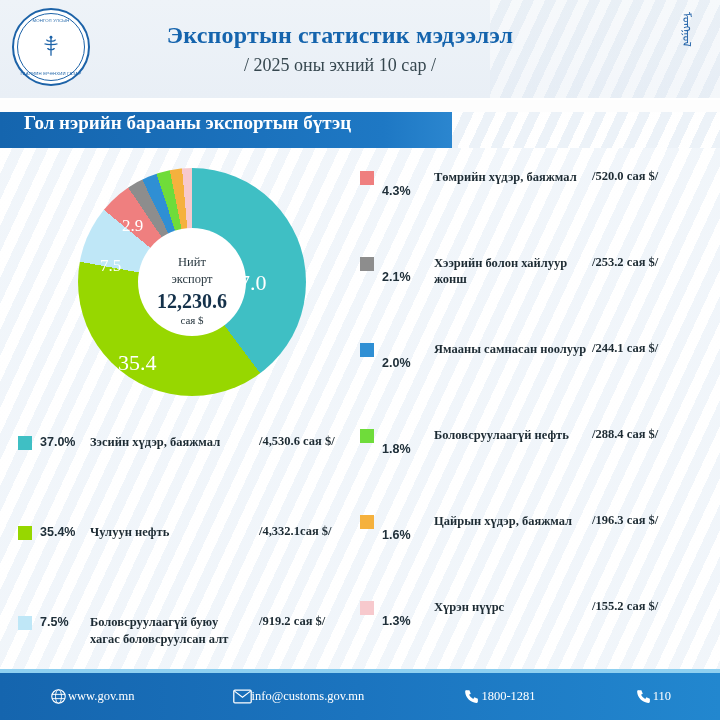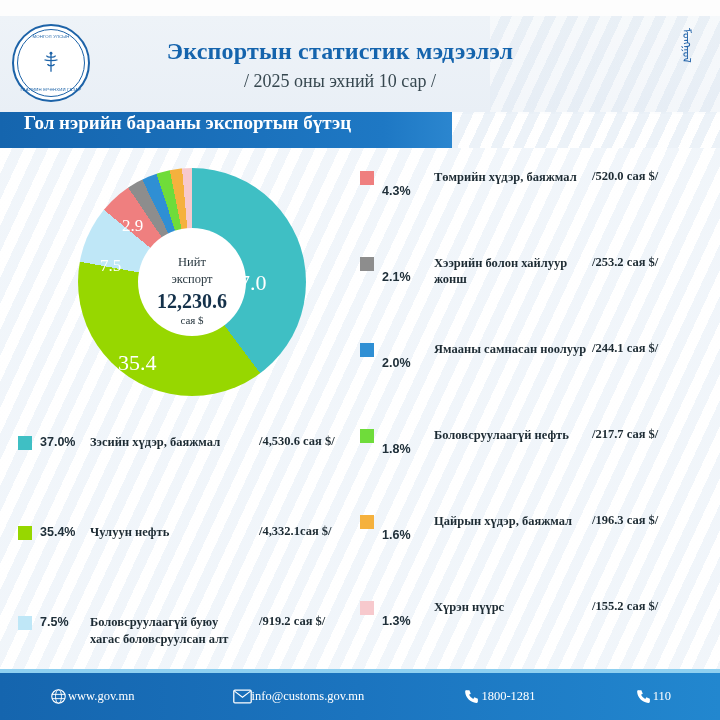--- a/index.html
+++ b/index.html
@@ -17,21 +17,20 @@
     width: 720px; height: 720px;
     background: #fdfdfd;
   }
 
   
   .header {
     position: absolute; left: 0; top: 0;
     width: 720px; height: 98px;
     background: linear-gradient(180deg,#eef3f8 0%, #e9eff6 100%);
     border-bottom: 2px solid #ffffff;
-    margin-top: 16px;
   }
   .header-stripes {
     position: absolute; right: 0; top: 0; width: 230px; height: 98px;
     background: repeating-linear-gradient(115deg, rgba(255,255,255,0.75) 0 10px, rgba(228,236,244,0.75) 10px 20px);
     opacity: .65;
   }
   .logo {
     position: absolute; left: 12px; top: 8px;
     width: 78px; height: 78px; border-radius: 50%;
     background: #ffffff;
@@ -260,21 +259,21 @@
     <div class="r-row">
       <div class="r-swatch" style="background:#2f8fd4"></div>
       <div class="r-pct">2.0%</div>
       <div class="r-name">Ямааны самнасан ноолуур</div>
       <div class="r-val">/244.1 сая $/</div>
     </div>
     <div class="r-row">
       <div class="r-swatch" style="background:#6fdc3a"></div>
       <div class="r-pct">1.8%</div>
       <div class="r-name">Боловсруулаагүй нефть</div>
-      <div class="r-val">/217.7 сая $/</div>
+      <div class="r-val">/288.4 сая $/</div>
     </div>
     <div class="r-row">
       <div class="r-swatch" style="background:#f5b13d"></div>
       <div class="r-pct">1.6%</div>
       <div class="r-name">Цайрын хүдэр, баяжмал</div>
       <div class="r-val">/196.3 сая $/</div>
     </div>
     <div class="r-row">
       <div class="r-swatch" style="background:#f7c9cd"></div>
       <div class="r-pct">1.3%</div>

